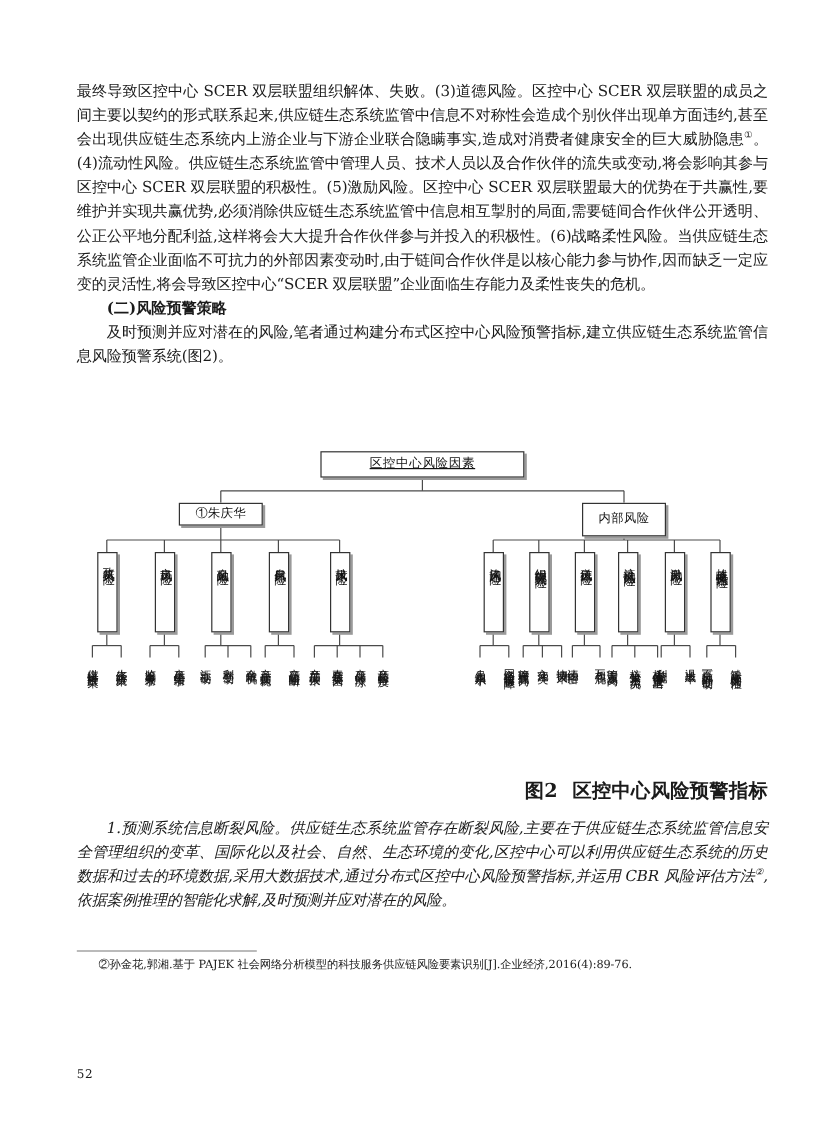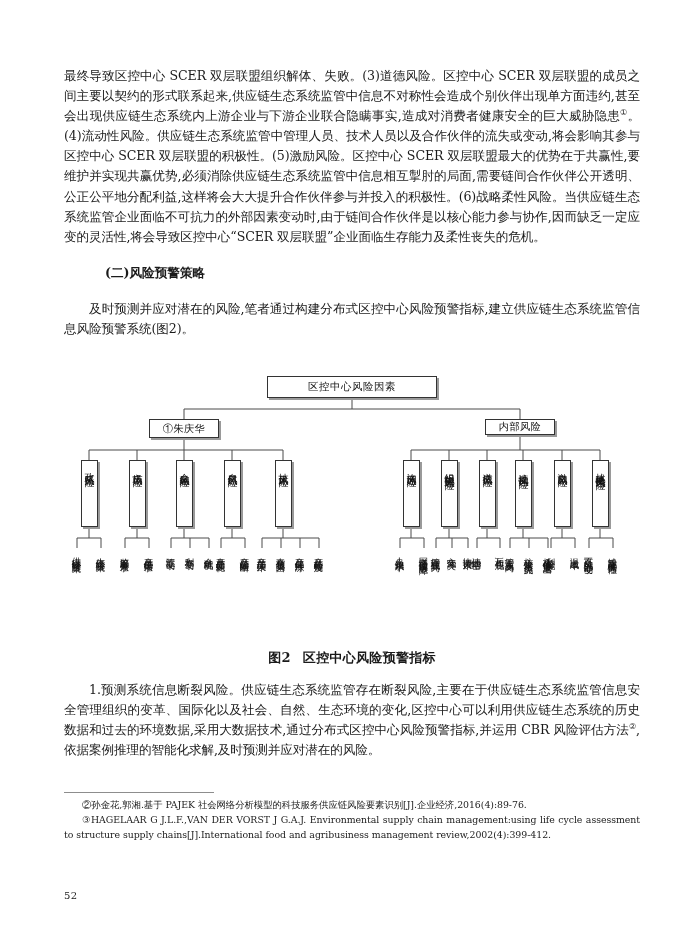--- a/index.html
+++ b/index.html
@@ -26,25 +26,25 @@
   }
   .para {
     font-size: 12.6px;
     line-height: 20.1px;
     text-align: justify;
     text-justify: inter-character;
     margin: 0;
     letter-spacing: -0.1px;
   }
   .para.indent { text-indent: 25px; }
-  .para.indent2 { text-indent: 25px; }
+  .para.indent2 { text-indent: 25px; font-style: italic; }
   .heading {
     font-size: 12.6px;
     line-height: 20.1px;
-    margin: 16px;
+    margin: 0;
     text-indent: 25px;
     font-weight: bold;
   }
   sup { font-size: 8px; vertical-align: super; line-height: 0; }
 
   
   .figure {
     position: absolute;
     left: 64px; top: 372px;
     width: 576px; height: 300px;
@@ -91,22 +91,22 @@
     white-space: nowrap;
     top: 0;
   }
   svg.links { position: absolute; left: 0; top: 0; overflow: visible; }
   svg.links line, svg.links path { stroke: #4a4a4a; stroke-width: 1; fill: none; }
 
   .fig-caption {
     position: absolute;
     left: 0; top: 277px;
     width: 576px;
-    text-align: center;
-    font-size: 13px;
+    text-align: right;
+    font-size: 16px;
     font-weight: bold;
     letter-spacing: 0.3px;
   }
   .fig-caption .gap { display: inline-block; width: 12px; }
 
   
   .fn-rule {
     position: absolute;
     left: 64px; top: 792px;
     width: 150px; height: 0;
@@ -224,24 +224,24 @@
         <line x1="487" y1="166" x2="511" y2="166"></line>
         <line x1="487" y1="166" x2="487" y2="176"></line>
         <line x1="511" y1="166" x2="511" y2="176"></line>
 
         <line x1="536" y1="155" x2="536" y2="166"></line>
         <line x1="525" y1="166" x2="549" y2="166"></line>
         <line x1="525" y1="166" x2="525" y2="176"></line>
         <line x1="549" y1="166" x2="549" y2="176"></line>
       </svg>
 
-      <div class="node root" style="left:203px; top:4px; width:170px; height:22px;">区控中心风险因素</div>
+      <div class="node root" style="left:203px; top:4px; width:170px; height:22px;text-decoration:underline;">区控中心风险因素</div>
 
       <div class="node mid" style="left:85px; top:47px; width:70px; height:19px;">①朱庆华</div>
-      <div class="node mid" style="left:421px; top:47px; width:70px; height:16px;">内部风险</div>
+      <div class="node mid" style="left:421px; top:47px; width:70px; height:28px;">内部风险</div>
 
       <div class="node vert" style="left:17px; top:88px; width:17px; height:67px;">政策风险</div>
       <div class="node vert" style="left:65px; top:88px; width:17px; height:67px;">市场风险</div>
       <div class="node vert" style="left:112px; top:88px; width:17px; height:67px;">金融风险</div>
       <div class="node vert" style="left:160px; top:88px; width:17px; height:67px;">自然风险</div>
       <div class="node vert" style="left:211px; top:88px; width:17px; height:67px;">技术风险</div>
 
       <div class="node vert" style="left:339px; top:88px; width:17px; height:67px;">沟通风险</div>
       <div class="node vert" style="left:377px; top:88px; width:17px; height:67px;">组织管理风险</div>
       <div class="node vert" style="left:415px; top:88px; width:17px; height:67px;">道德风险</div>
@@ -294,17 +294,16 @@
     <div class="fig-caption"><span>图2</span><span class="gap"></span><span>区控中心风险预警指标</span></div>
   </div>
 
   <div class="textblock" style="top:680px;">
     <p class="para indent2"><span>1.预测系统信息断裂风险。供应链生态系统监管存在断裂风险,主要在于供应链生态系统监管信息安全管理组织的变革、国际化以及社会、自然、生态环境的变化,区控中心可以利用供应链生态系统的历史数据和过去的环境数据,采用大数据技术,通过分布式区控中心风险预警指标,并运用 CBR 风险评估方法</span><sup>②</sup><span>,依据案例推理的智能化求解,及时预测并应对潜在的风险。</span></p>
   </div>
 
   <div class="fn-rule"></div>
   <div class="footnotes">
     <p class="fn">②孙金花,郭湘.基于 PAJEK 社会网络分析模型的科技服务供应链风险要素识别[J].企业经济,2016(4):89-76.</p>
-    <p class="fn">③HAGELAAR G J.L.F.,VAN DER VORST J G.A.J. Environmental supply chain management:using life cycle assessment to structure supply chains[J].International food and agribusiness management review,2002(4):399-412.</p>
   </div>
 
   <div class="pagenum">52</div>
 </div>
 
 </body></html>

